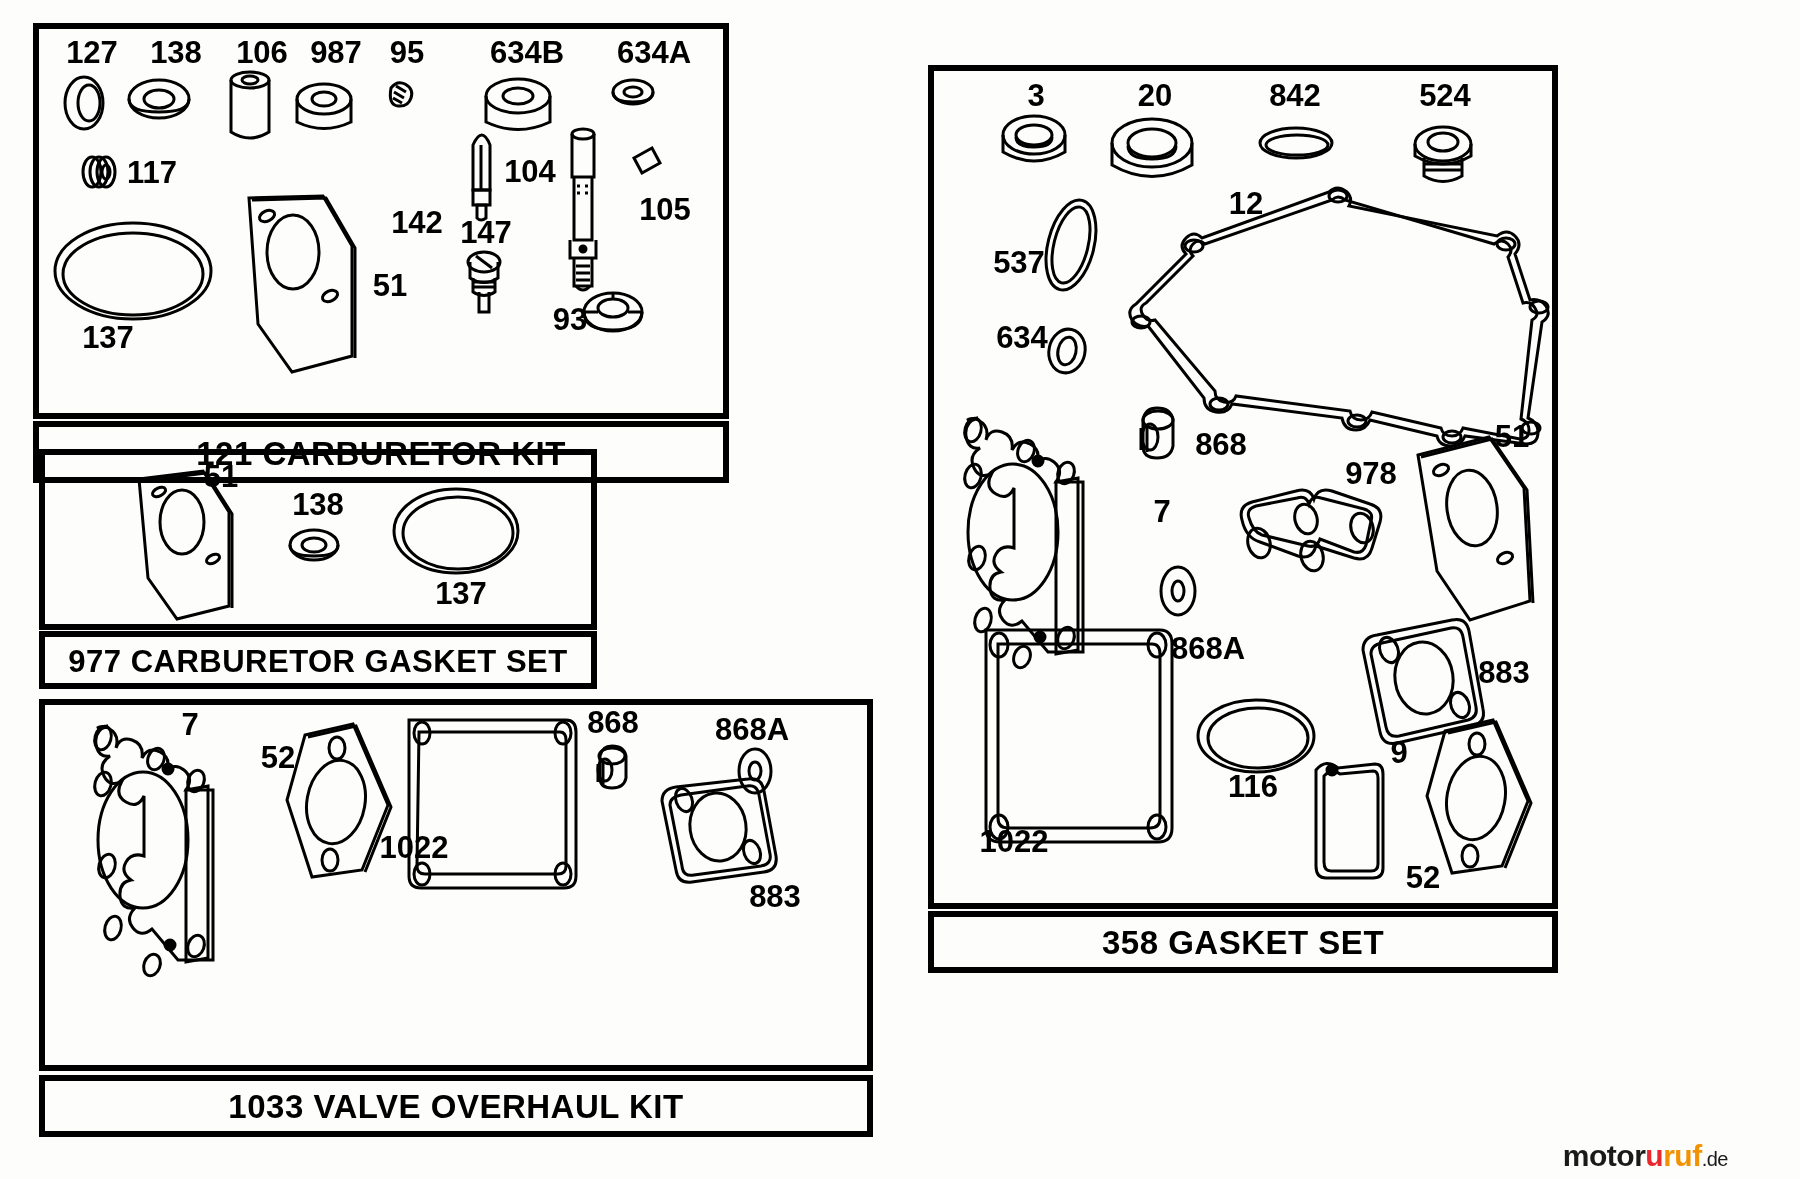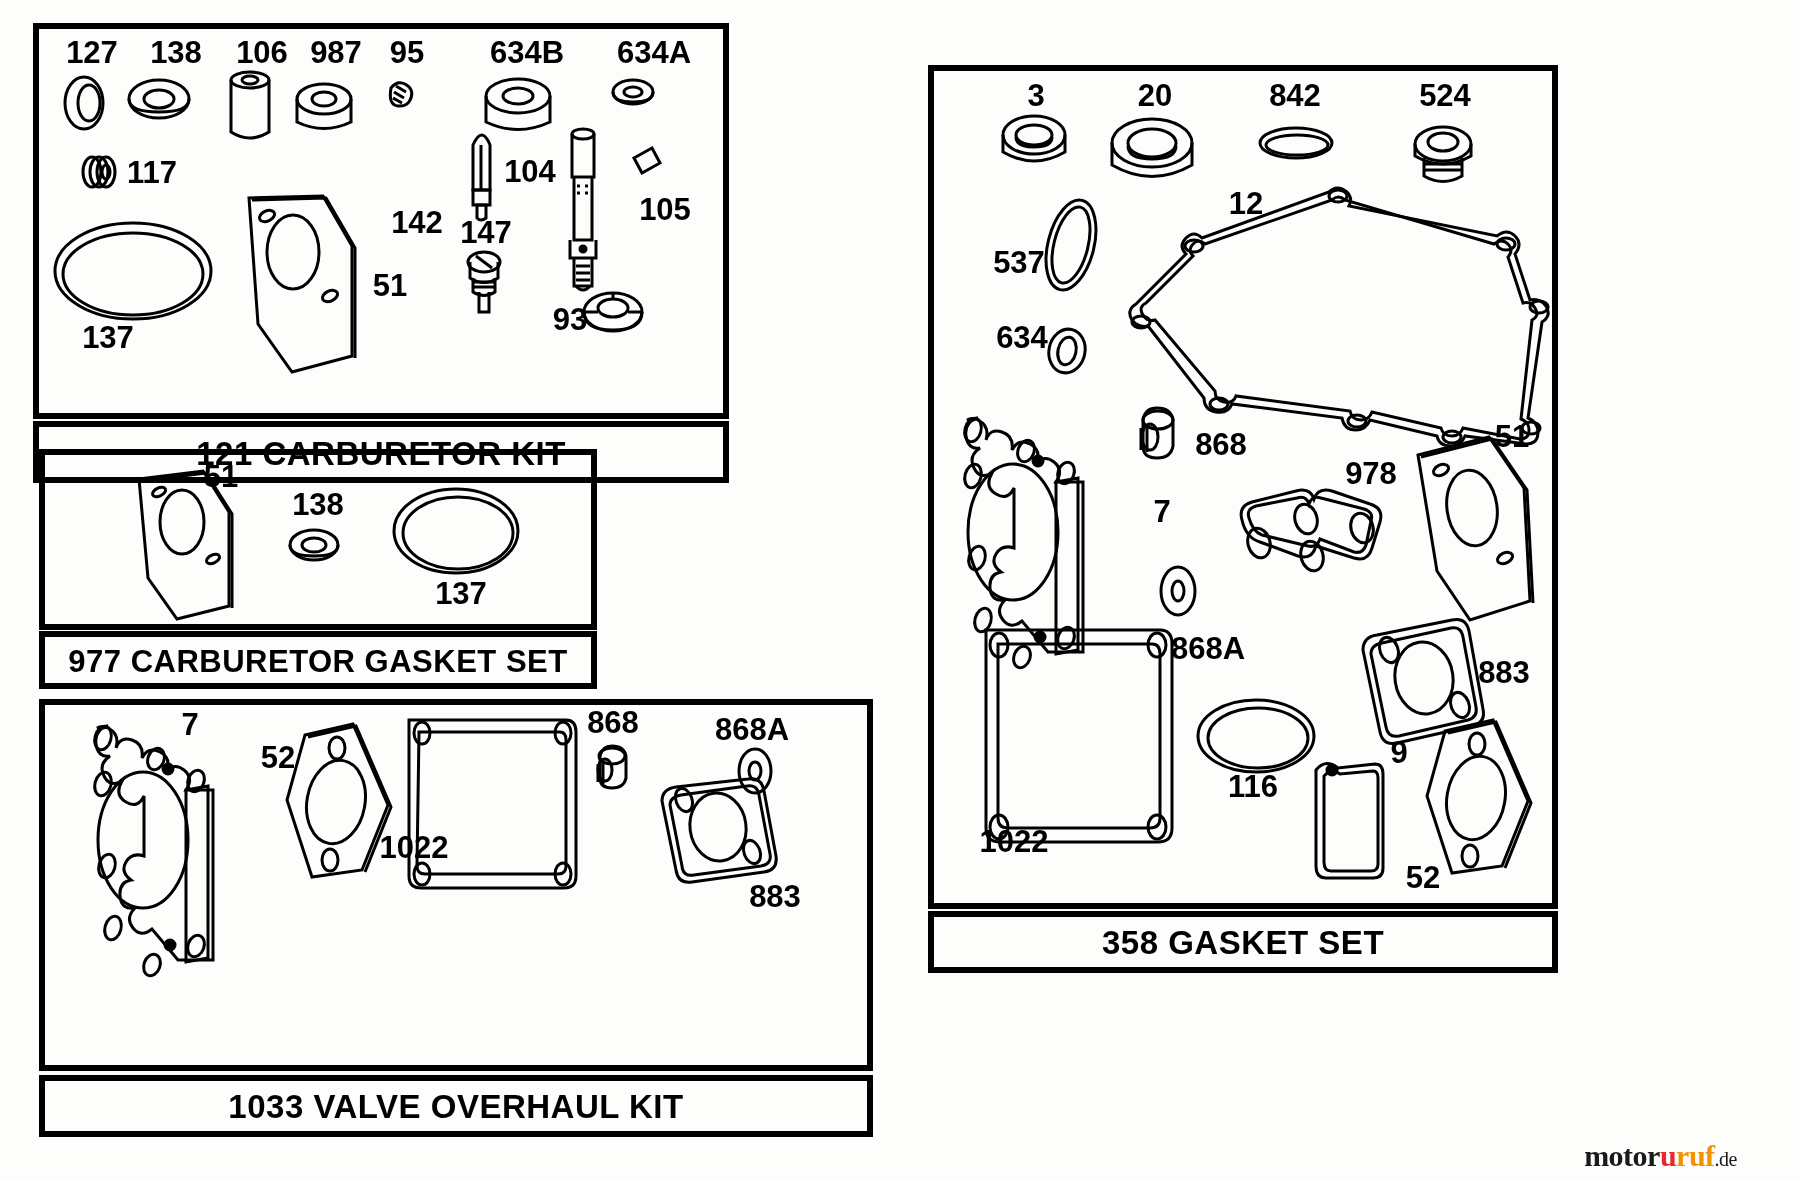--- a/index.html
+++ b/index.html
@@ -13,22 +13,22 @@
   .lbl{
     font-family:"Liberation Sans","DejaVu Sans",sans-serif;
     font-weight:bold;font-style:normal;fill:#000;
     font-stretch:condensed;
   }
   .panel-title{
     font-family:"Liberation Sans","DejaVu Sans",sans-serif;
     font-weight:bold;fill:#000;letter-spacing:0.5px;
   }
   .wm{
-    position:absolute;right:3px;bottom:6px;
-    font-family:Liberation Serif, serif;
+    position:absolute;right:12px;bottom:6px;
+    font-family:Liberation Sans, sans-serif;
     font-size:30px;font-weight:bold;letter-spacing:-0.5px;
     user-select:none;
   }
   .wm .m{color:#1a1a1a;}
   .wm .o1{color:#e8282e;}
   .wm .o2{color:#f39200;}
   .wm .de{color:#1a1a1a;font-size:20px;font-weight:normal;}
 </style>
 </head>
 <body>

